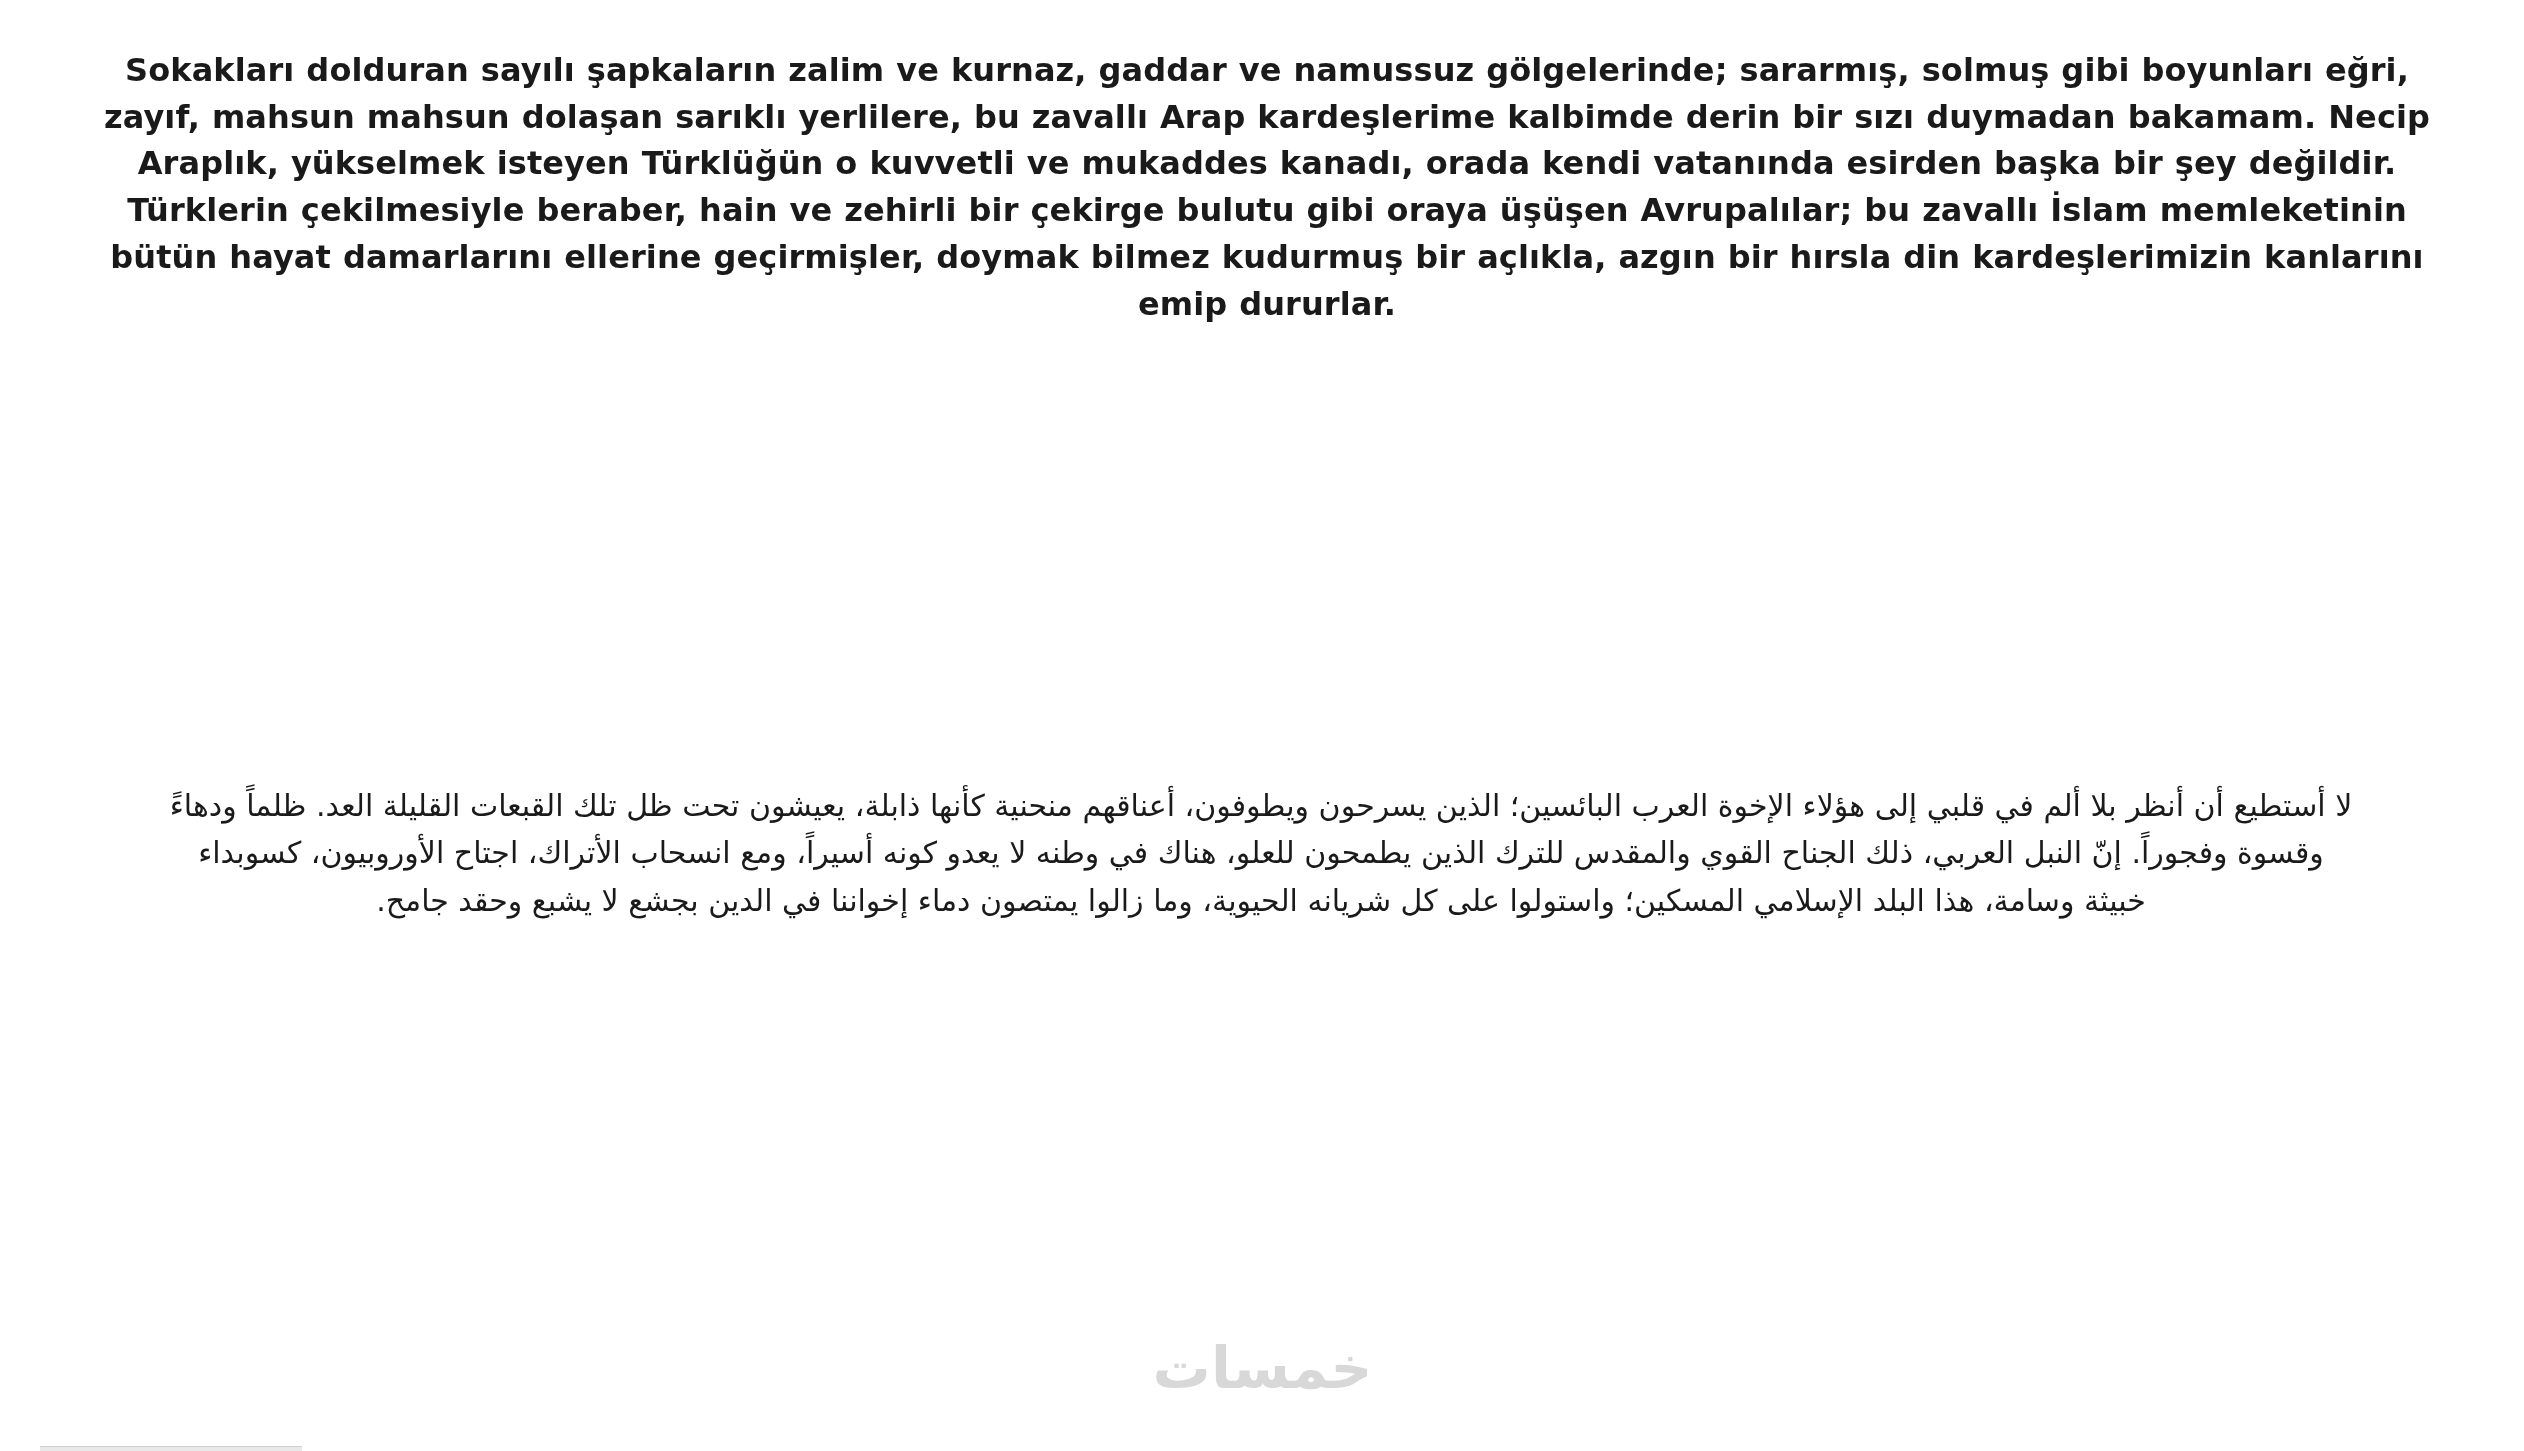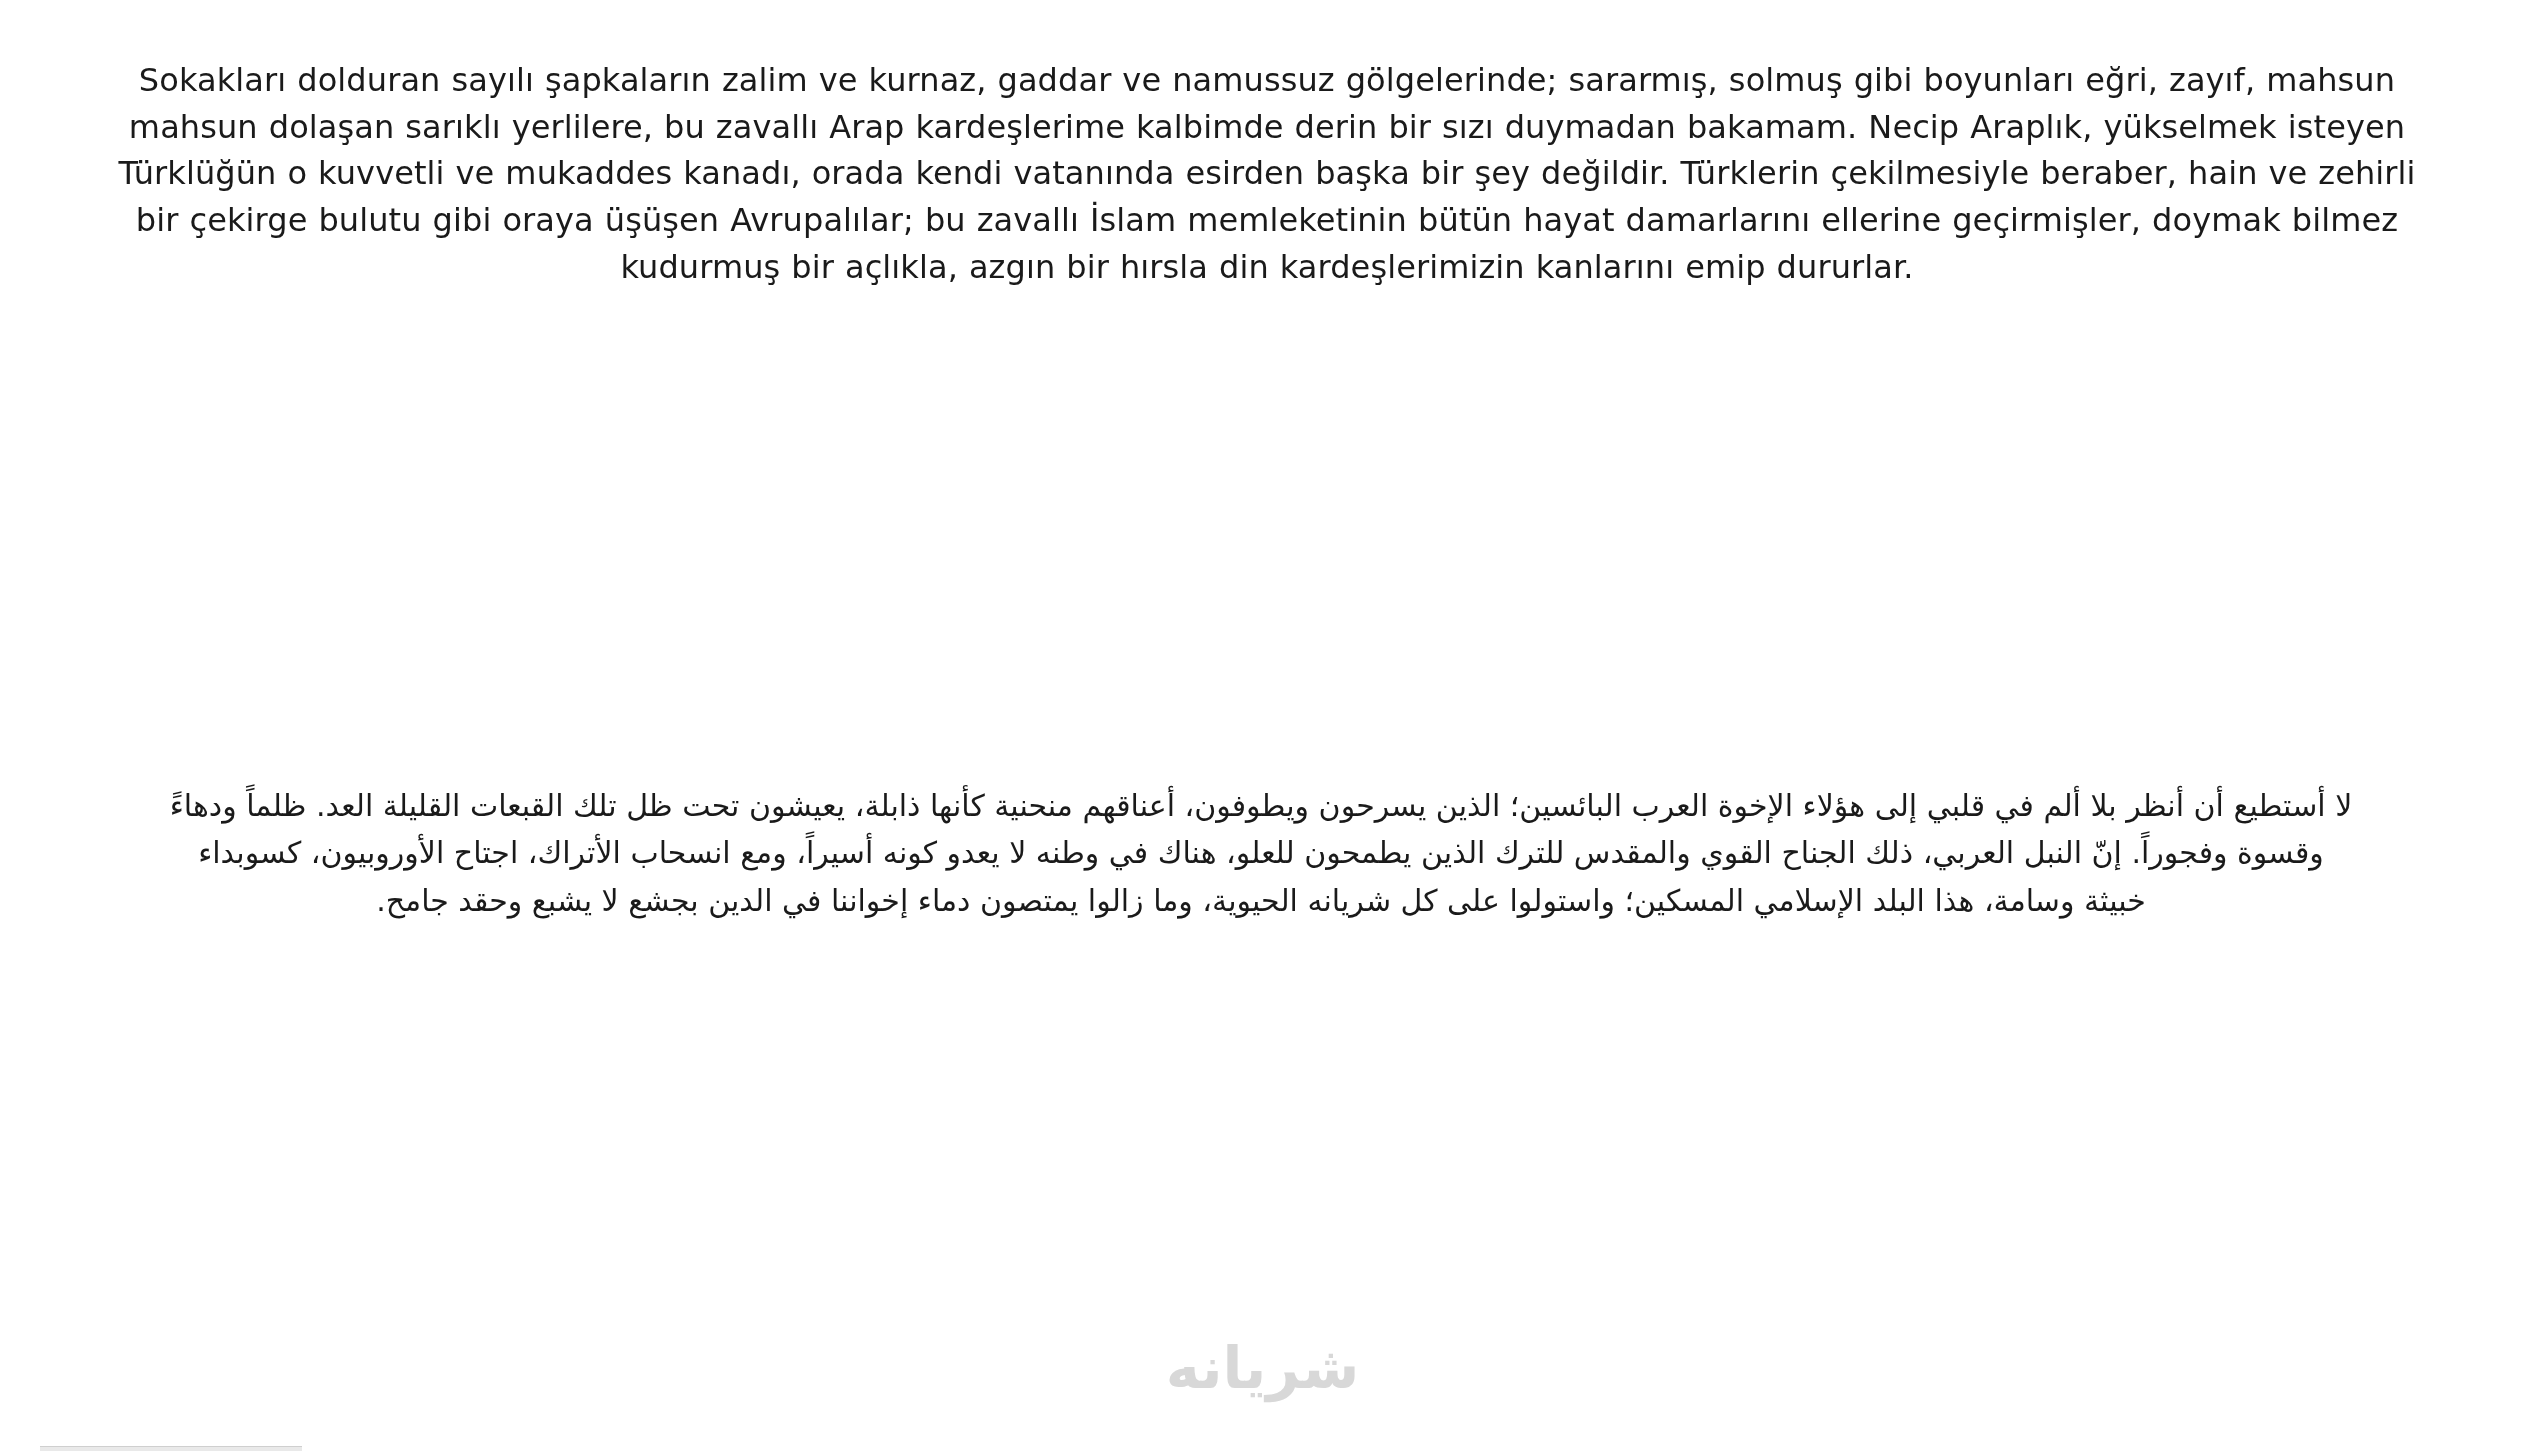--- a/index.html
+++ b/index.html
@@ -25,25 +25,25 @@
   
   .turkish-block {
     position: absolute;
     left: 94px;
     top: 47px;
     width: 2346px;
     text-align: center;
     direction: rtl;
   }
   .turkish-block p {
-    margin: 10px;
+    margin: 0;
     font-size: 32px;
     line-height: 1.46;
     letter-spacing: 0.1px;
-    font-weight: 400;
+    font-weight: 700;
     color: #1a1a1a;
     unicode-bidi: plaintext;
     word-spacing: 0.7px;
   }
 
   
   .arabic-block {
     position: absolute;
     left: 155px;
     top: 770px;
@@ -103,21 +103,21 @@
 
   <section class="turkish-block">
     <p>Sokakları dolduran sayılı şapkaların zalim ve kurnaz, gaddar ve namussuz gölgelerinde; sararmış, solmuş gibi boyunları eğri, zayıf, mahsun mahsun dolaşan sarıklı yerlilere, bu zavallı Arap kardeşlerime kalbimde derin bir sızı duymadan bakamam. Necip Araplık, yükselmek isteyen Türklüğün o kuvvetli ve mukaddes kanadı, orada kendi vatanında esirden başka bir şey değildir. Türklerin çekilmesiyle beraber, hain ve zehirli bir çekirge bulutu gibi oraya üşüşen Avrupalılar; bu zavallı İslam memleketinin bütün hayat damarlarını ellerine geçirmişler, doymak bilmez kudurmuş bir açlıkla, azgın bir hırsla din kardeşlerimizin kanlarını emip dururlar.</p>
   </section>
 
   <section class="arabic-block">
     <p>لا أستطيع أن أنظر بلا ألم في قلبي إلى هؤلاء الإخوة العرب البائسين؛ الذين يسرحون ويطوفون، أعناقهم منحنية كأنها ذابلة، يعيشون تحت ظل تلك القبعات القليلة العد. ظلماً ودهاءً وقسوة وفجوراً. إنّ النبل العربي، ذلك الجناح القوي والمقدس للترك الذين يطمحون للعلو، هناك في وطنه لا يعدو كونه أسيراً، ومع انسحاب الأتراك، اجتاح الأوروبيون، كسوبداء خبيثة وسامة، هذا البلد الإسلامي المسكين؛ واستولوا على كل شريانه الحيوية، وما زالوا يمتصون دماء إخواننا في الدين بجشع لا يشبع وحقد جامح.</p>
   </section>
 
   <div class="watermark">
-    <span>شريانه</span>
+    <span>خمسات</span>
   </div>
 
   <div class="bottom-bar">
     <div class="seg"></div>
   </div>
 
 </div>
 
 
 </body></html>

